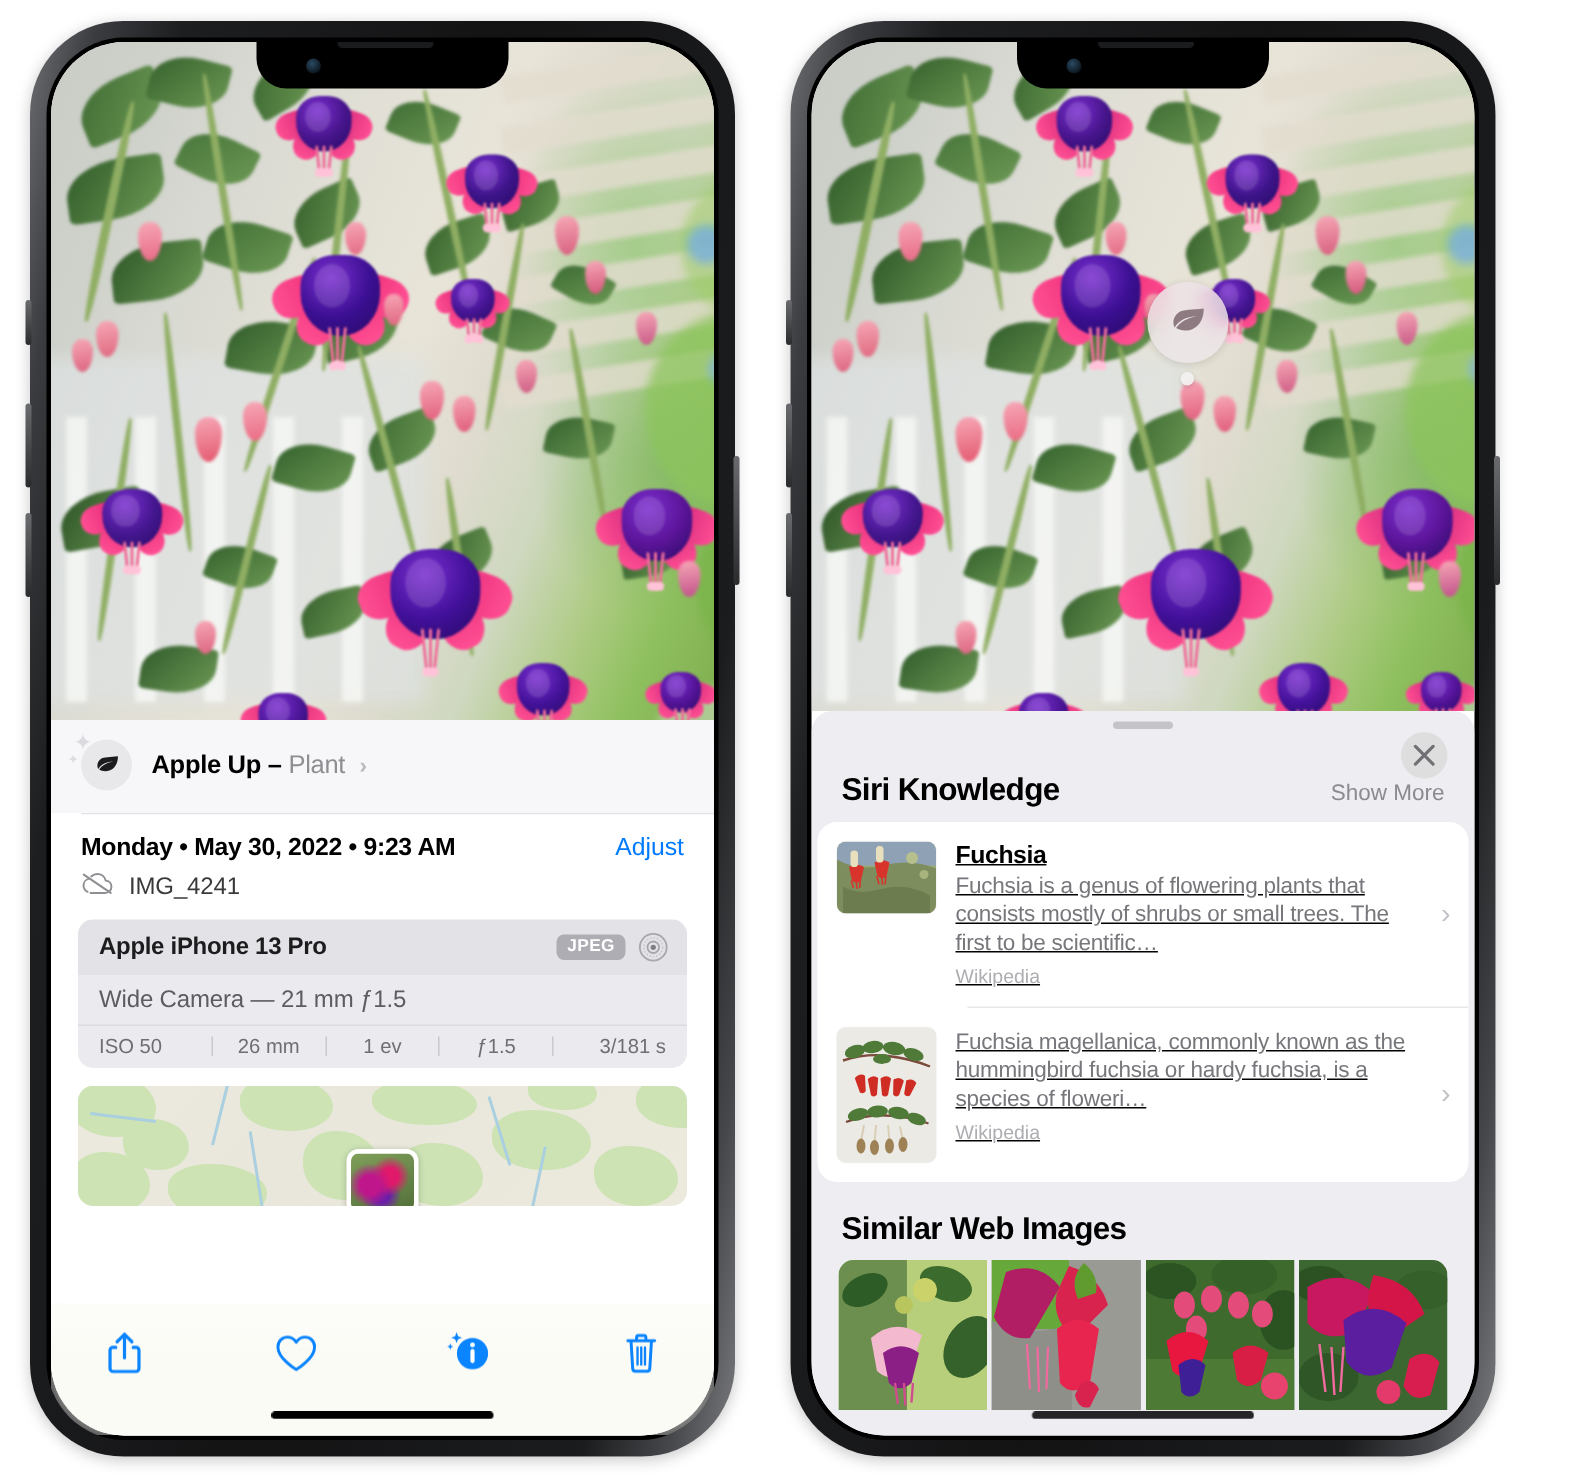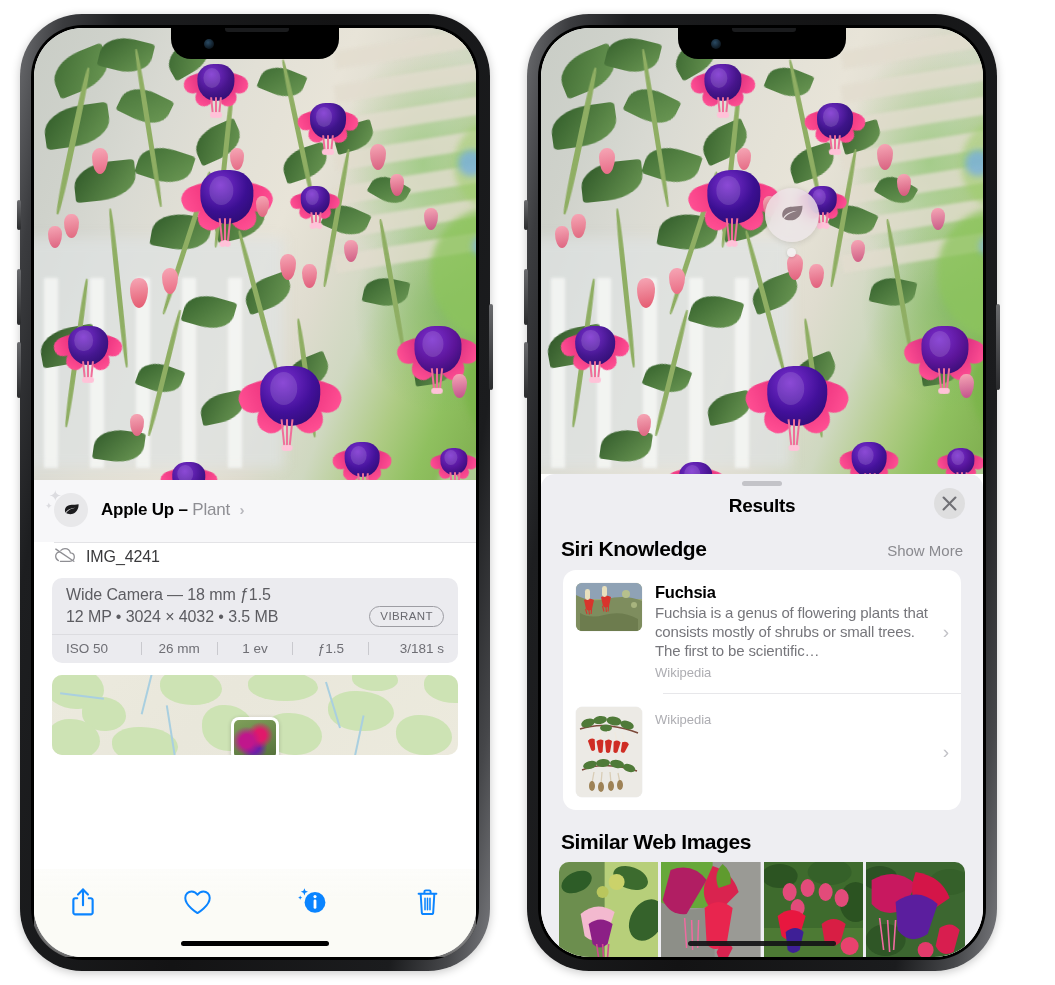--- a/index.html
+++ b/index.html
@@ -254,21 +254,21 @@
     width: 31px; height: 31px; border-radius: 50%; background: #dededf;
     display: flex; align-items: center; justify-content: center;
   }
   .sec-head {
     display: flex; align-items: baseline; justify-content: space-between;
     padding: 4px 20px 9px;
   }
   .sec-title { font-size: 21px; font-weight: 700; color: #000; letter-spacing: -.45px; }
   .show-more { font-size: 15px; color: #8a8a8f; }
 
-  .knowledge-card { margin: 0 22px; background: #fff; border-radius: 13px; overflow: hidden; }
+  .knowledge-card { margin: 0 4px; background: #fff; border-radius: 13px; overflow: hidden; text-decoration: underline; }
   .kn-item { display: flex; gap: 13px; padding: 13px 12px 13px 13px; align-items: flex-start; position: relative; }
   .kn-thumb { flex: 0 0 auto; border-radius: 6px; overflow: hidden; box-shadow: 0 0 0 .5px rgba(0,0,0,.06); }
   .kn-body { flex: 1; min-width: 0; padding-right: 18px; }
   .kn-title { font-size: 16.5px; font-weight: 700; color: #000; letter-spacing: -.25px; margin-bottom: 1px; }
   .kn-desc { font-size: 15px; color: #76767b; line-height: 1.27; letter-spacing: -.15px; }
   .kn-src { font-size: 13px; color: #adadb2; margin-top: 5px; }
   .kn-chev { position: absolute; right: 12px; top: 50%; transform: translateY(-50%); color: #c2c2c7; font-size: 19px; }
   .kn-div { height: 1px; background: #e7e7ea; margin-left: 100px; }
 
   .web-imgs { display: flex; gap: 3px; padding: 0 18px; }
@@ -526,40 +526,54 @@
             </div>
             <div class="lookup-text">
               <span>Apple Up –</span>
               <span class="sub">Plant</span>
               <span class="chev-sm">›</span>
             </div>
           </div>
 
           <div class="divider"></div>
 
+          <div class="date-row">
+            <span class="date-text">Monday • May 30, 2022 • 9:23 AM</span>
+            <span class="adjust-link">Adjust</span>
+          </div>
 
           <div class="file-row">
             <span>
               <svg width="22" height="16" viewBox="0 0 26 18">
                 <path d="M7.5 16.5h11.2c3 0 5.3-2.2 5.3-5 0-2.6-2-4.7-4.6-4.9-.6-3-3.3-5.1-6.5-5.1
                          -1.9 0-3.6.8-4.8 2" fill="none" stroke="#8e8e93" stroke-width="1.5" stroke-linecap="round"></path>
                 <path d="M6.6 5.2C4 5.6 2 7.9 2 10.6c0 2.2 1.3 4.1 3.2 5" fill="none" stroke="#8e8e93" stroke-width="1.5" stroke-linecap="round"></path>
                 <line x1="2.2" y1="2" x2="23.4" y2="16.4" stroke="#8e8e93" stroke-width="1.6" stroke-linecap="round"></line>
               </svg>
             </span>
             <span class="file-name">IMG_4241</span>
           </div>
 
           <div class="meta-card">
+            <div class="meta-head">
+              <span class="meta-device">Apple iPhone 13 Pro</span>
+              <span class="meta-head-right">
+                <span class="badge-jpeg">JPEG</span>
+                <span class="lens-icon">
+                  <svg width="21" height="21" viewBox="0 0 24 24">
+                    <circle cx="12" cy="12" r="10.2" fill="none" stroke="#a7a7ad" stroke-width="1.4"></circle>
+                    <circle cx="12" cy="12" r="7.2" fill="none" stroke="#c3c3c9" stroke-width="1" stroke-dasharray="1.3 1.3"></circle>
+                    <circle cx="12" cy="12" r="4.4" fill="none" stroke="#a7a7ad" stroke-width="1.4"></circle>
+                    <circle cx="12" cy="12" r="2" fill="#7e7e84"></circle>
+                  </svg>
+                </span>
+              </span>
+            </div>
             <div class="meta-body">
-              <div class="meta-line1">Wide Camera — 18 mm ƒ1.5</div>
-              <div class="meta-line2row">
-                <span class="meta-line2">12 MP • 3024 × 4032 • 3.5 MB</span>
-                <span class="badge-vibrant">VIBRANT</span>
-              </div>
+              <div class="meta-line1">Wide Camera — 21 mm ƒ1.5</div>
             </div>
             <div class="meta-foot">
               <span>ISO 50</span>
               <span class="meta-sep"></span>
               <span>26 mm</span>
               <span class="meta-sep"></span>
               <span>1 ev</span>
               <span class="meta-sep"></span>
               <span>ƒ1.5</span>
               <span class="meta-sep"></span>
@@ -866,21 +880,20 @@
         <div class="leaf-badge-dot" style="left:246px;top:220px"></div>
 
         <div class="notch">
           <div class="cam"></div>
         </div>
         <div class="earpiece"></div>
 
         <div class="results-sheet" style="top:446px;height:505px">
           <div class="grabber"></div>
           <div class="rs-head">
-            <div class="rs-title">Results</div>
             <div class="close-btn">
               <svg width="15" height="15" viewBox="0 0 14 14">
                 <path d="M1.5 1.5 L12.5 12.5 M12.5 1.5 L1.5 12.5" stroke="#707075" stroke-width="2" stroke-linecap="round"></path>
               </svg>
             </div>
           </div>
 
           <div class="sec-head">
             <span class="sec-title">Siri Knowledge</span>
             <span class="show-more">Show More</span>
@@ -953,20 +966,21 @@
                   </g>
                   <g fill="#9e8256">
                     <ellipse cx="16" cy="79" rx="3" ry="5"></ellipse>
                     <ellipse cx="25" cy="80" rx="3" ry="5"></ellipse>
                     <ellipse cx="35" cy="79" rx="3" ry="5"></ellipse>
                     <ellipse cx="44" cy="78" rx="3" ry="5"></ellipse>
                   </g>
                 </svg>
               </div>
               <div class="kn-body">
+                <div class="kn-desc">Fuchsia magellanica, commonly known as the hummingbird fuchsia or hardy fuchsia, is a species of floweri…</div>
                 <div class="kn-src">Wikipedia</div>
               </div>
               <span class="kn-chev">›</span>
             </div>
           </div>
 
           <div class="sec-head" style="padding-top:20px;padding-bottom:8px">
             <span class="sec-title">Similar Web Images</span>
           </div>
 

